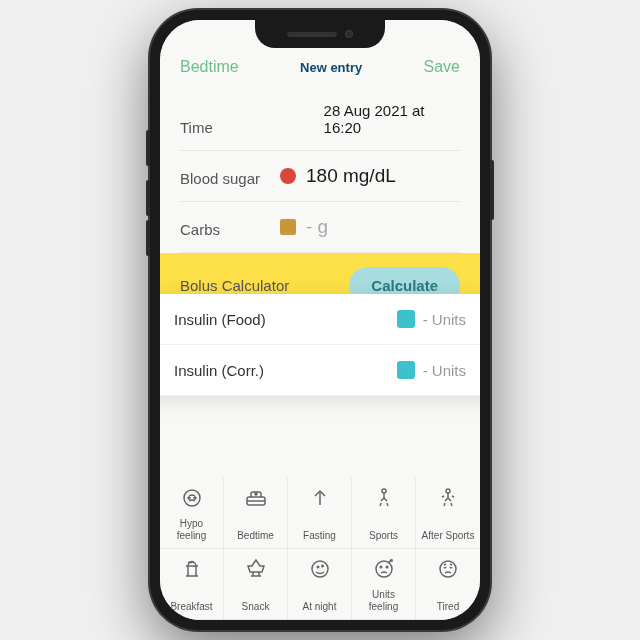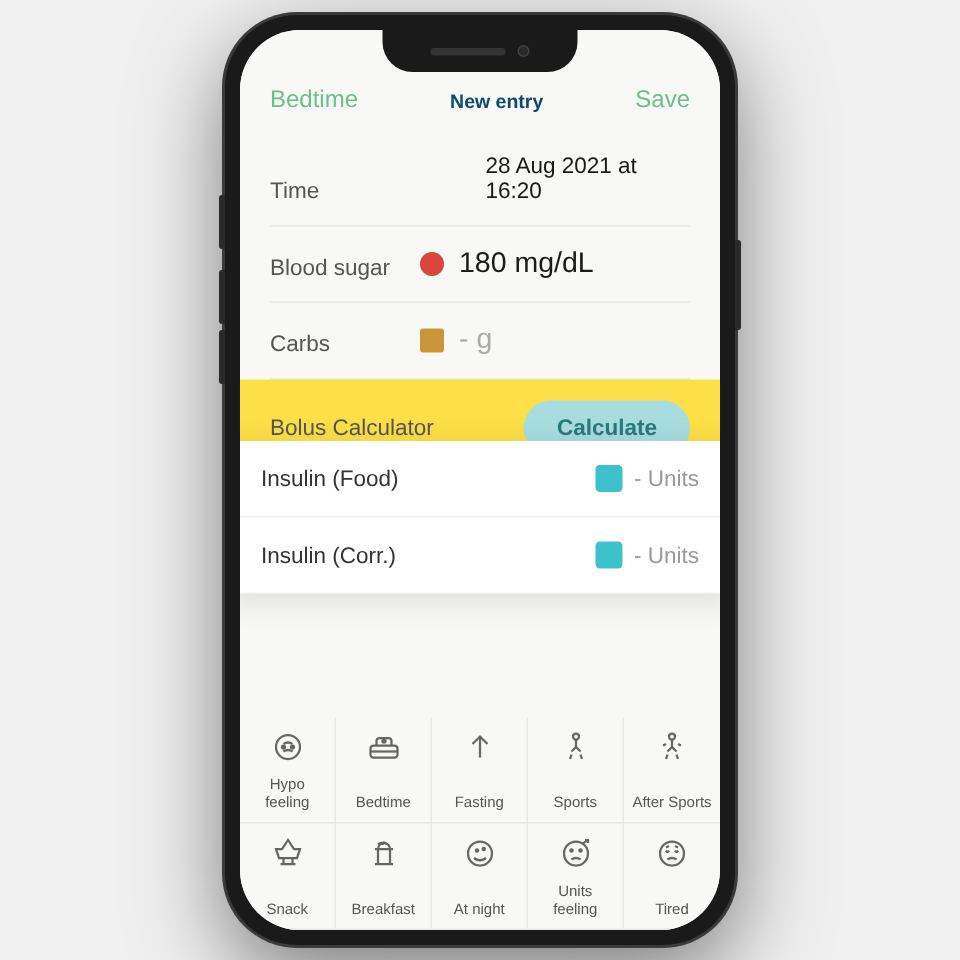--- a/index.html
+++ b/index.html
@@ -394,39 +394,39 @@
                 <path d="M8 10l-2 1"></path>
                 <path d="M16 10l2 1"></path>
               </svg>
             </div>
             <span class="tag-label">After Sports</span>
           </div>
 
           <div class="tag-item">
             <div class="tag-icon">
               <svg width="24" height="24" viewBox="0 0 24 24" fill="none" stroke="#666" stroke-width="1.5">
-                <path d="M12 3 L8 9 L4 9 L6 15 L18 15 L20 9 L16 9 Z"></path>
-                <path d="M9 15 L9 19"></path>
-                <path d="M15 15 L15 19"></path>
-                <path d="M7 19 L17 19"></path>
-              </svg>
-            </div>
-            <span class="tag-label">Snack</span>
-          </div>
-          <div class="tag-item">
-            <div class="tag-icon">
-              <svg width="24" height="24" viewBox="0 0 24 24" fill="none" stroke="#666" stroke-width="1.5">
                 <path d="M6 19h12"></path>
                 <path d="M8 19V9a4 4 0 018 0v10"></path>
                 <path d="M6 9h12"></path>
                 <path d="M10 6 Q12 3 14 6"></path>
                 <path d="M8 6 Q10 4 12 6"></path>
               </svg>
             </div>
             <span class="tag-label">Breakfast</span>
+          </div>
+          <div class="tag-item">
+            <div class="tag-icon">
+              <svg width="24" height="24" viewBox="0 0 24 24" fill="none" stroke="#666" stroke-width="1.5">
+                <path d="M12 3 L8 9 L4 9 L6 15 L18 15 L20 9 L16 9 Z"></path>
+                <path d="M9 15 L9 19"></path>
+                <path d="M15 15 L15 19"></path>
+                <path d="M7 19 L17 19"></path>
+              </svg>
+            </div>
+            <span class="tag-label">Snack</span>
           </div>
           <div class="tag-item">
             <div class="tag-icon">
               <svg width="24" height="24" viewBox="0 0 24 24" fill="none" stroke="#666" stroke-width="1.5">
                 <circle cx="12" cy="12" r="8"></circle>
                 <circle cx="10" cy="10" r="1.5" fill="#666" stroke="none"></circle>
                 <circle cx="14.5" cy="9" r="1.5" fill="#666" stroke="none"></circle>
                 <path d="M8 15 Q12 18 16 15"></path>
               </svg>
             </div>

